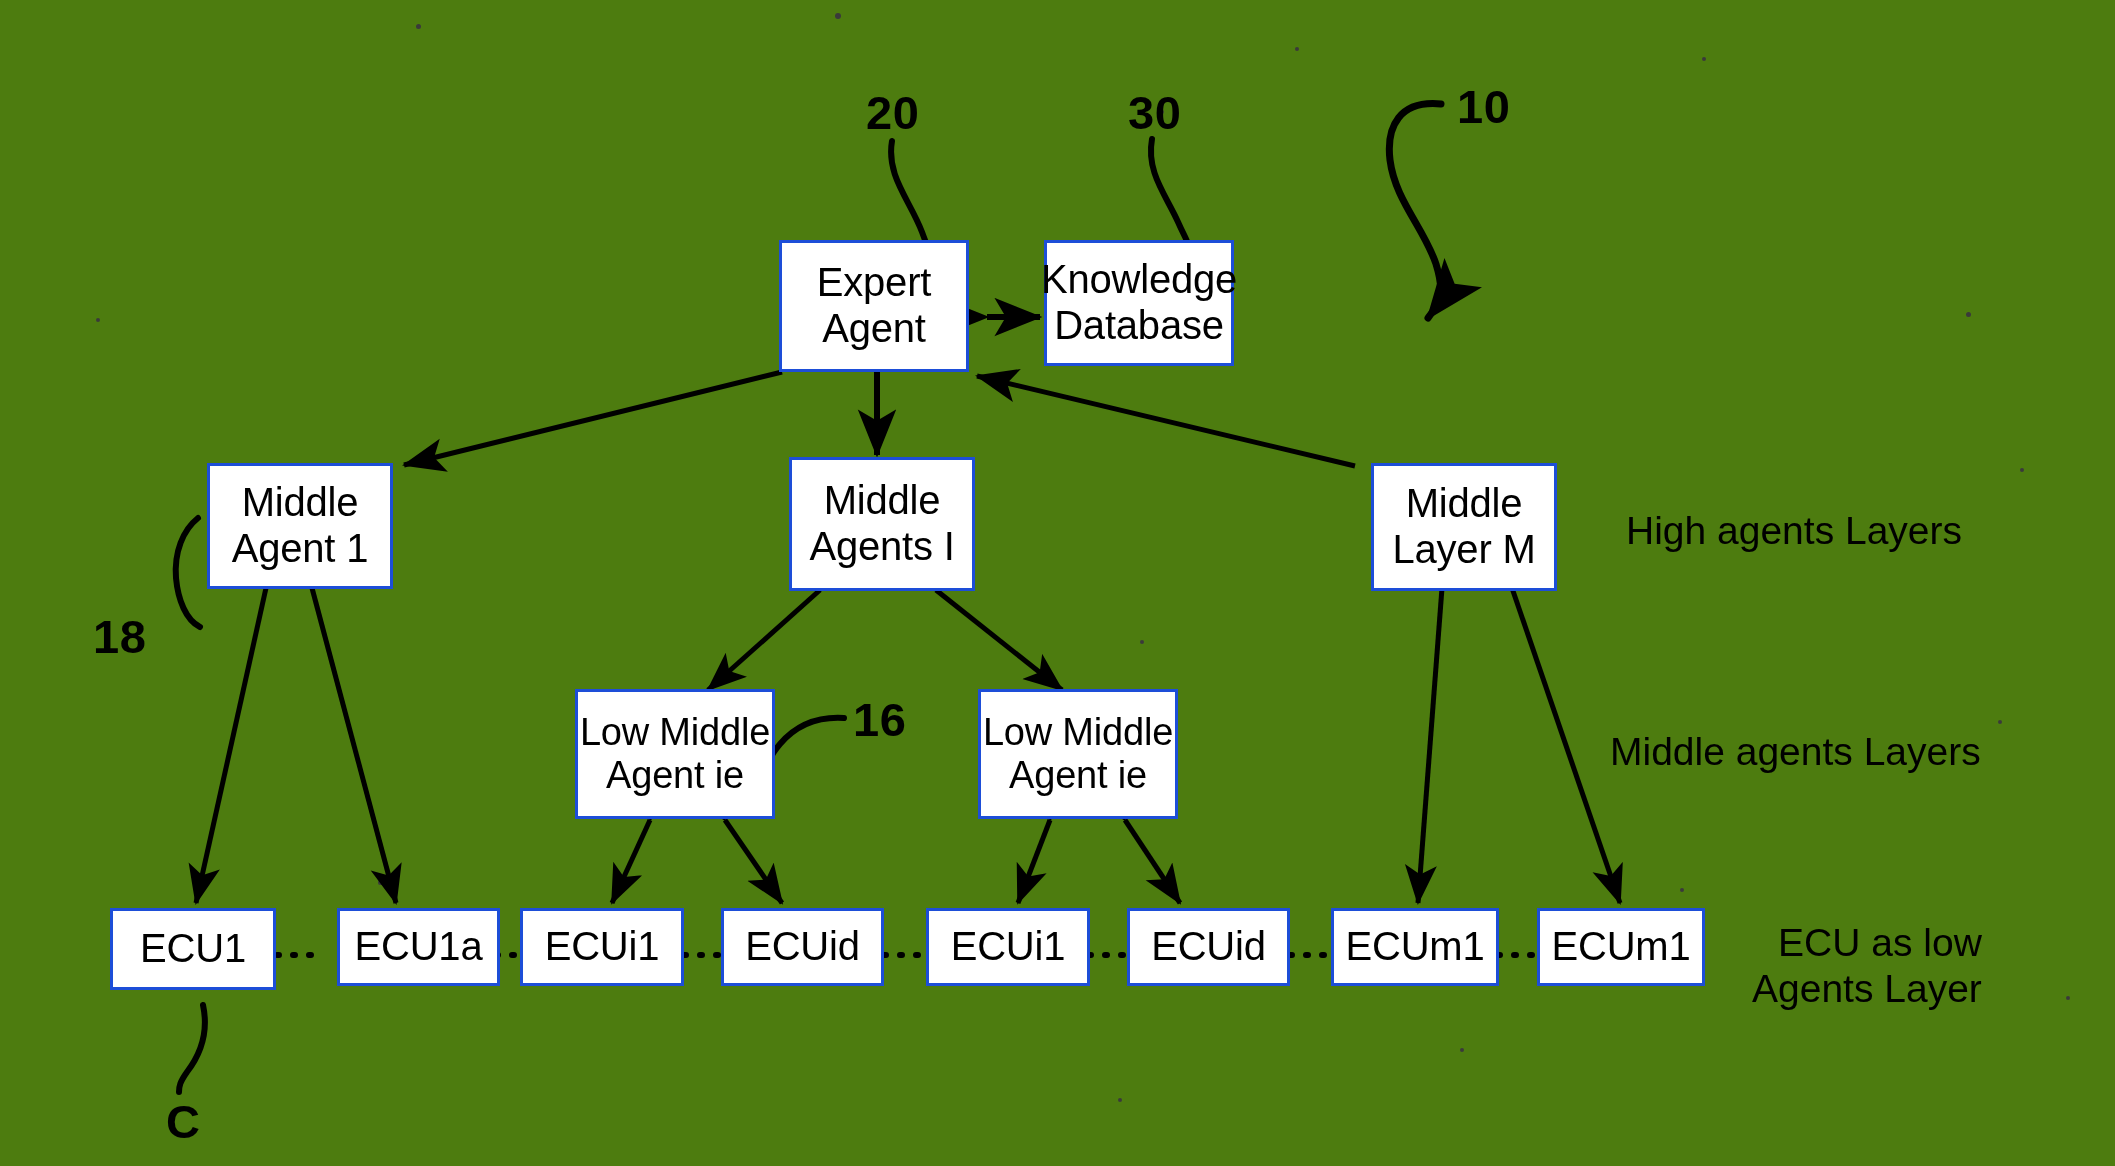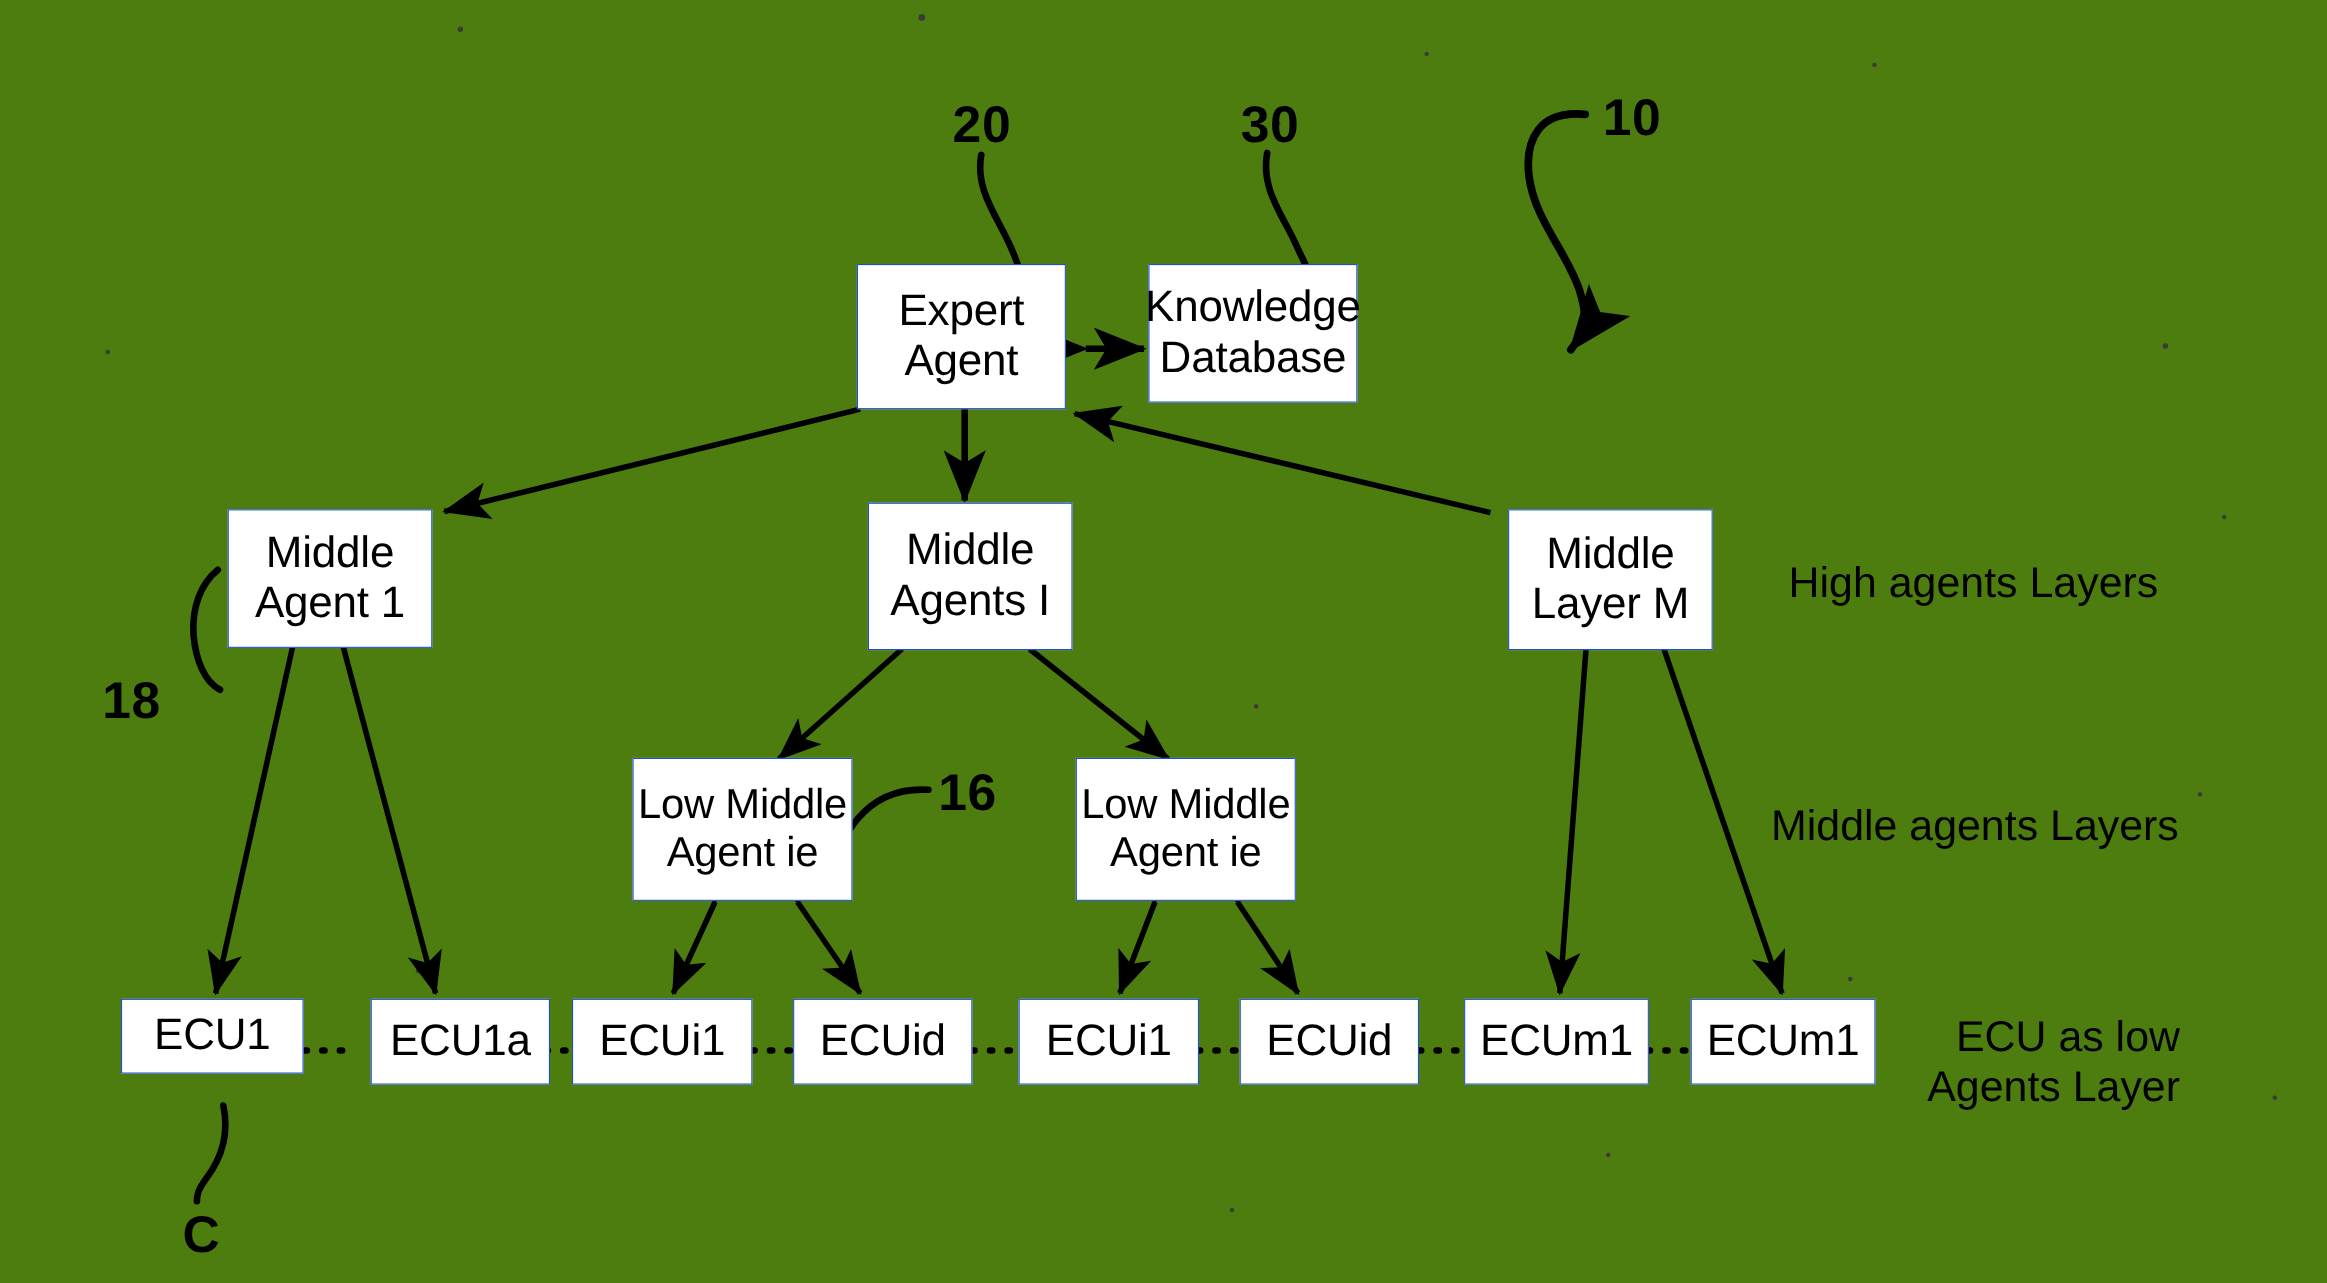--- a/index.html
+++ b/index.html
@@ -23,21 +23,21 @@
     position: absolute;
     left: 0;
     top: 0;
     width: 2115px;
     height: 1166px;
     pointer-events: none;
   }
   .node {
     position: absolute;
     box-sizing: border-box;
-    border: 1px solid #1d4ed8;
+    border: 3px solid #1d4ed8;
     background: #ffffff;
     display: flex;
     flex-direction: column;
     align-items: center;
     justify-content: center;
     line-height: 1.14;
     text-align: center;
     white-space: nowrap;
     letter-spacing: -0.2px;
   }
@@ -176,21 +176,21 @@
   <div class="node" style="left:575px;top:689px;width:200px;height:130px;font-size:38px;">
     <span class="ln">Low Middle</span>
     <span class="ln">Agent ie</span>
   </div>
 
   <div class="node" style="left:978px;top:689px;width:200px;height:130px;font-size:38px;">
     <span class="ln">Low Middle</span>
     <span class="ln">Agent ie</span>
   </div>
 
-  <div class="node" style="left:110px;top:908px;width:166px;height:68px;font-size:40px;">
+  <div class="node" style="left:110px;top:908px;width:166px;height:82px;font-size:40px;">
     <span class="ln">ECU1</span>
   </div>
 
   <div class="node" style="left:317px;top:908px;width:163px;height:78px;font-size:40px;margin-left:20px;">
     <span class="ln">ECU1a</span>
   </div>
 
   <div class="node" style="left:520px;top:908px;width:164px;height:78px;font-size:40px;">
     <span class="ln">ECUi1</span>
   </div>

